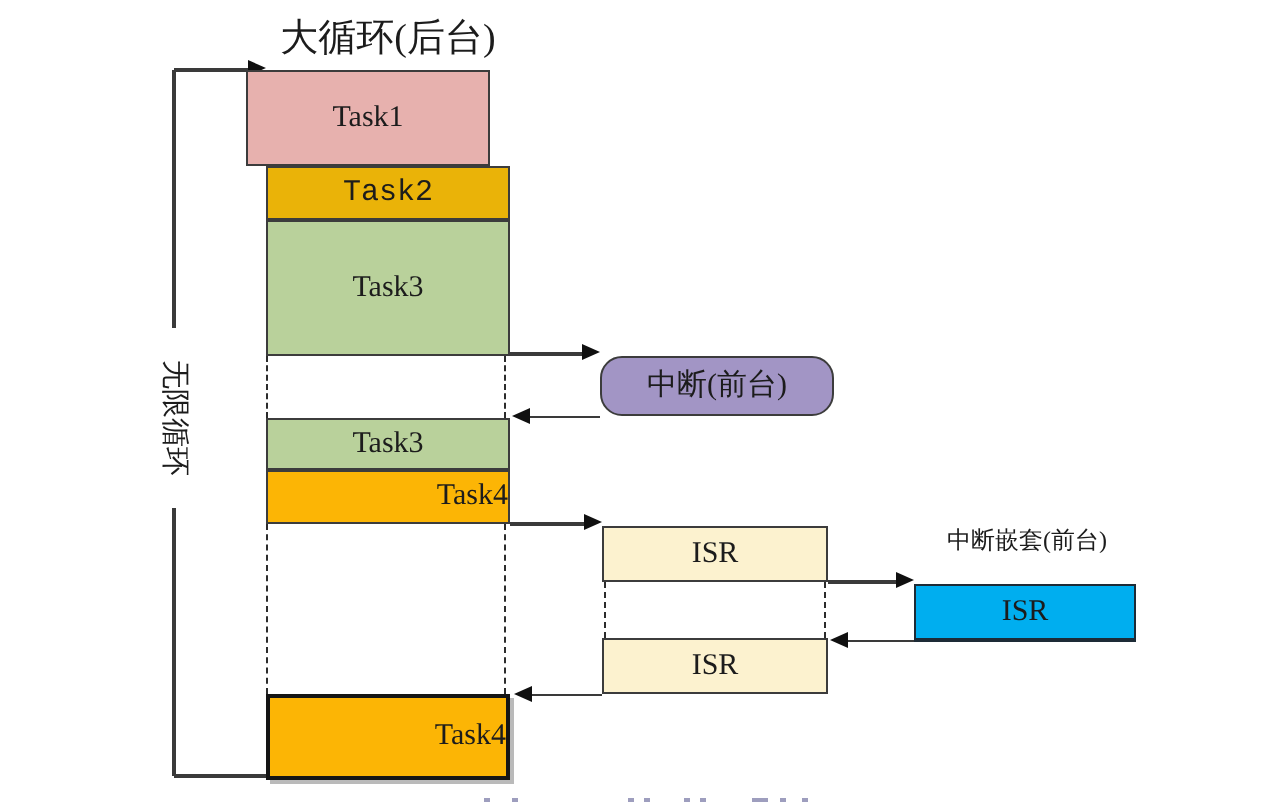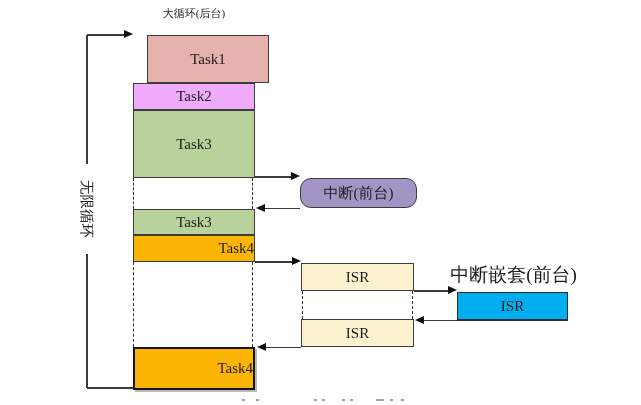--- a/index.html
+++ b/index.html
@@ -6,36 +6,36 @@
   #canvas{
     position:relative;width:641px;height:405px;background:#ffffff;overflow:hidden;
     font-family:"Liberation Serif","DejaVu Serif",serif;color:#1c1c1c;
   }
   .box{
     position:absolute;box-sizing:border-box;border:1.2px solid #3c3c3c;
     display:flex;align-items:center;justify-content:center;
     font-size:15px;line-height:1;color:#1c1c1c;
   }
   .c-task1{background:#e7b1ae;}
-  .c-task2{background:#f0abfc;}
+  .c-task2{background:#eab308;font-family:Liberation Mono, monospace;}
   .c-task3{background:#b9d19b;}
   .c-task4{background:#fcb505;justify-content:flex-end;}
   .c-int{background:#a295c5;border-radius:11px;}
   .c-isr{background:#fcf2cf;}
   .c-blue{background:#00aeef;border:1.5px solid #1d2b36;border-bottom-width:2px;}
   .thick{border:2px solid #151515;box-shadow:2px 2px 0 rgba(130,130,130,.55);}
   .hl{position:absolute;height:1.6px;background:#3a3a3a;}
   .vl{position:absolute;width:1.6px;background:#3a3a3a;}
   .dl{position:absolute;width:0;border-left:1.6px dashed #2c2c2c;}
   .ar{position:absolute;width:0;height:0;border-top:4.5px solid transparent;border-bottom:4.5px solid transparent;}
   .ar.r{border-left:9.5px solid #101010;}
   .ar.l{border-right:9.5px solid #101010;}
   .lbl{position:absolute;text-align:center;white-space:nowrap;}
-  #bg-title{left:133px;top:6px;width:122px;font-size:11px;}
-  #nested-title{left:445px;top:262px;width:137px;font-size:19px;}
+  #bg-title{left:133px;top:6px;width:122px;font-size:19px;}
+  #nested-title{left:445px;top:262px;width:137px;font-size:12px;}
   #loop-label{
     left:42px;top:198px;width:90px;height:22px;line-height:22px;
     transform:rotate(90deg);background:#ffffff;font-size:14.5px;
   }
   .speck{display:inline-block;width:3px;height:2px;background:#7d7da8;opacity:.75;vertical-align:top;}
   #caption-frag{position:absolute;left:242px;top:399px;height:3px;white-space:nowrap;}
 </style>
 </head>
 <body>
 
@@ -45,21 +45,21 @@
   <div class="lbl" id="nested-title">中断嵌套(前台)</div>
 
   <div class="hl" style="left:87px;top:34.2px;width:38px;"></div>
   <div class="ar r" style="left:124px;top:30.3px;"></div>
   <div class="vl" style="left:86.2px;top:35px;height:353px;"></div>
   <div class="hl" style="left:87px;top:387.4px;width:47px;"></div>
   <div class="hl" style="left:81px;top:163.5px;width:12px;"></div>
   <div class="hl" style="left:81px;top:252.5px;width:12px;"></div>
   <div class="lbl" id="loop-label">无限循环</div>
 
-  <div class="box c-task1" style="left:147px;top:35px;width:122px;height:48px;">
+  <div class="box c-task1" style="left:123px;top:35px;width:122px;height:48px;">
     <span>Task1</span>
   </div>
   <div class="box c-task2" style="left:133px;top:83px;width:122px;height:27px;">
     <span>Task2</span>
   </div>
   <div class="box c-task3" style="left:133px;top:110px;width:122px;height:68px;">
     <span>Task3</span>
   </div>
   <div class="box c-task3" style="left:133px;top:209px;width:122px;height:26px;">
     <span>Task3</span>

